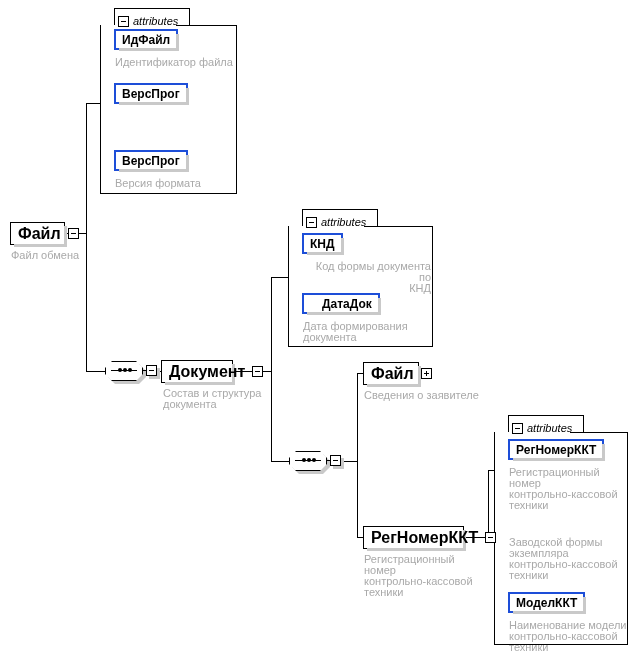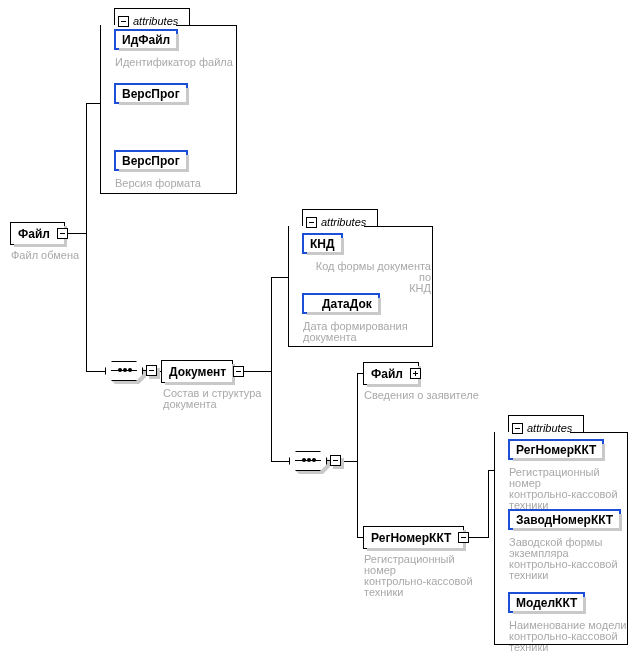--- a/index.html
+++ b/index.html
@@ -114,21 +114,21 @@
   .node .shadow-r{
     position:absolute;
     left:100%;top:3px;
     width:3px;
     height:100%;
     background:#c9c9c9;
     z-index:-1;
   }
   .node .nm{
     font-weight:bold;
-    font-size:12px;
+    font-size:16px;
     color:#000;
     white-space:nowrap;
     padding:0 7px;
     line-height:12px;
   }
   .node .exp-wrap{
     margin-left:auto;
     margin-right:3px;
     display:flex;
     align-items:center;
@@ -334,24 +334,20 @@
 
     <div class="attr-inner">
       <div class="attr-node" style="left:14px;top:24px;">
         <span class="nm">РегНомерККТ</span>
         <span class="shadow-r"></span>
       </div>
       <div class="desc" style="left:15px;top:52px;width:120px;">Регистрационный номер
 контрольно-кассовой
 техники</div>
 
-      <div class="attr-node" style="left:14px;top:94px;">
-        <span class="nm">ЗаводНомерККТ</span>
-        <span class="shadow-r"></span>
-      </div>
       <div class="desc" style="left:15px;top:122px;width:118px;">Заводской формы
 экземпляра
 контрольно-кассовой
 техники</div>
 
       <div class="attr-node" style="left:14px;top:177px;">
         <span class="nm">МоделККТ</span>
         <span class="shadow-r"></span>
       </div>
       <div class="desc" style="left:15px;top:205px;width:118px;">Наименование модели

